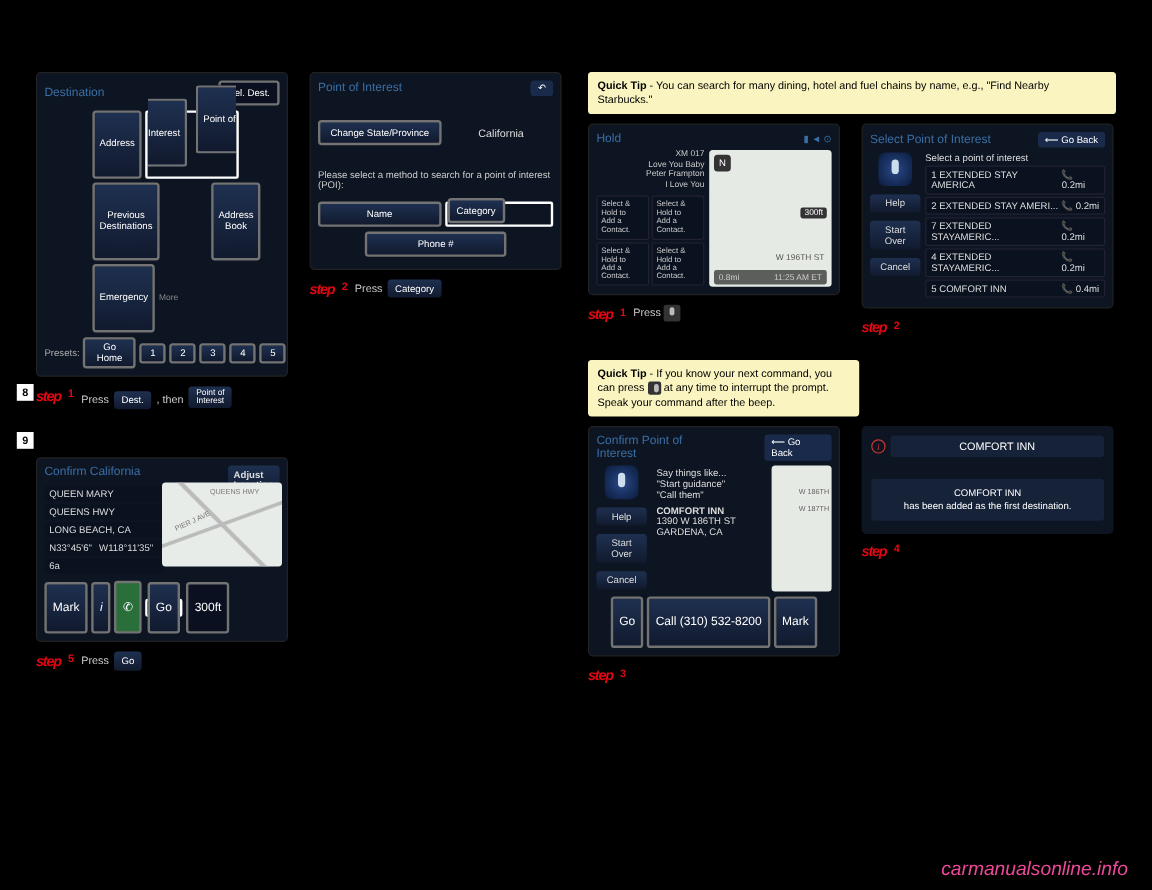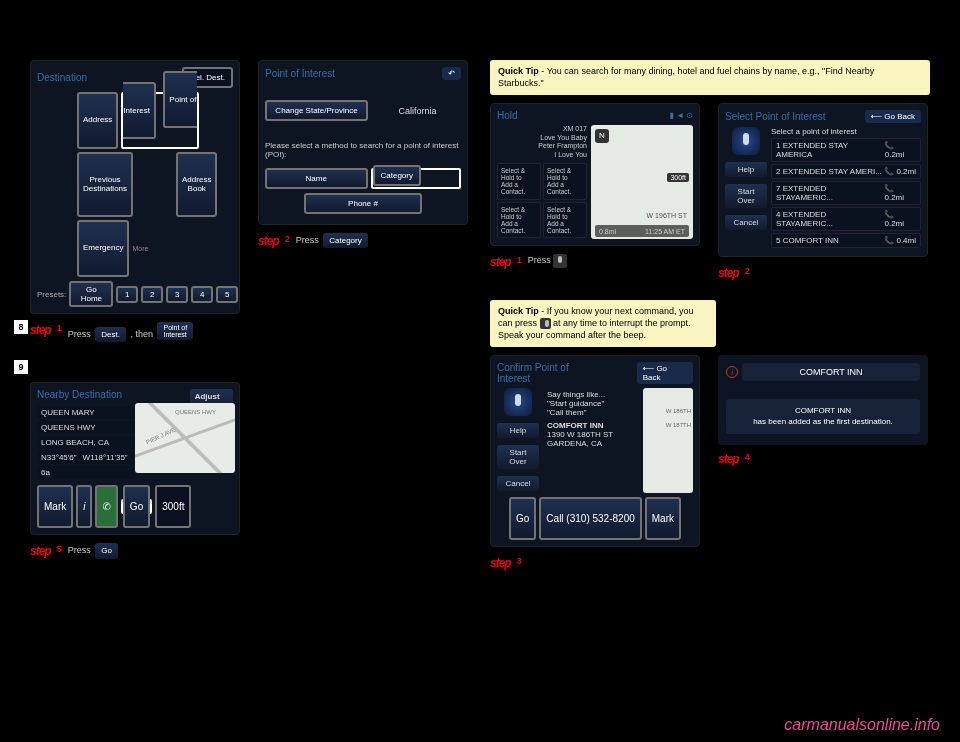--- a/index.html
+++ b/index.html
@@ -242,21 +242,21 @@
               <span class="inline-btn">Category</span>
             </span>
           </div>
         </div>
       </div>
 
       <div class="subcols" style="margin-top:40px;">
         <div class="sub">
           <div class="screen" style="min-height:110px;">
             <div class="screen-title">
-              <span>Nearby Destination</span>
+              <span>Confirm California</span>
             </div>
             <div class="adjust-loc" style="white-space:pre-line;">Adjust
 Location</div>
             <div class="confirm-dest">
               <div class="confirm-left">
                 <div class="line">QUEEN MARY</div>
                 <div class="line">QUEENS HWY</div>
                 <div class="line">LONG BEACH, CA</div>
                 <div class="line" style="display:flex;gap:6px;">
                   <span>N33°45'6"</span>

